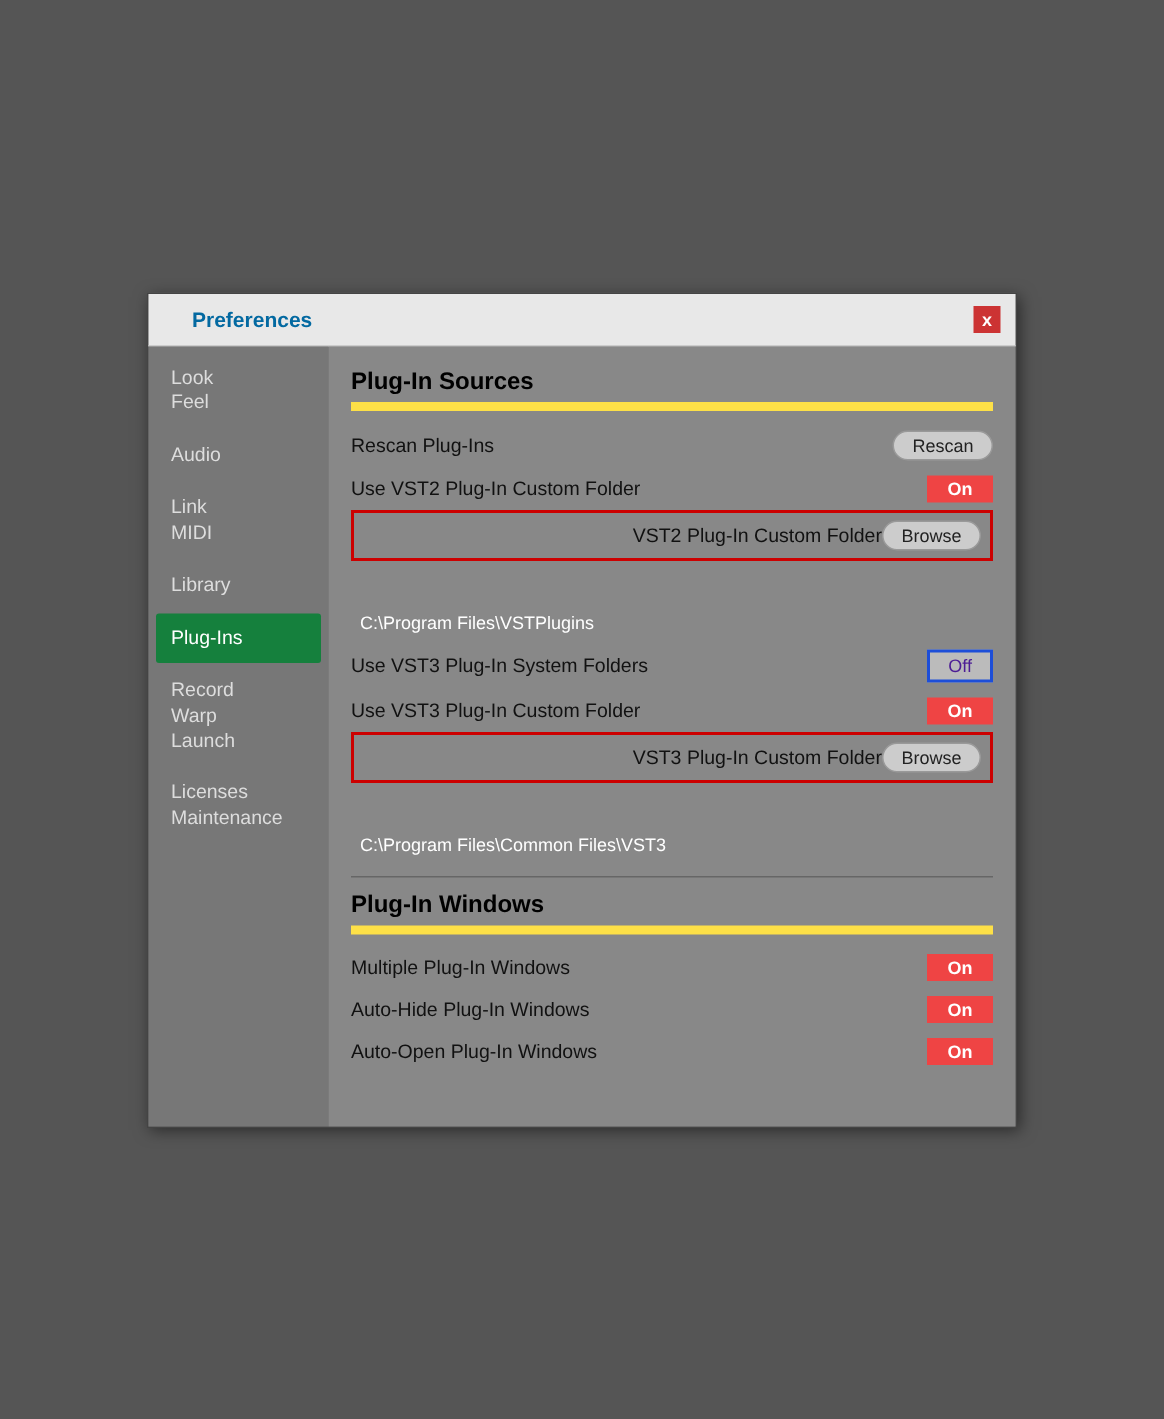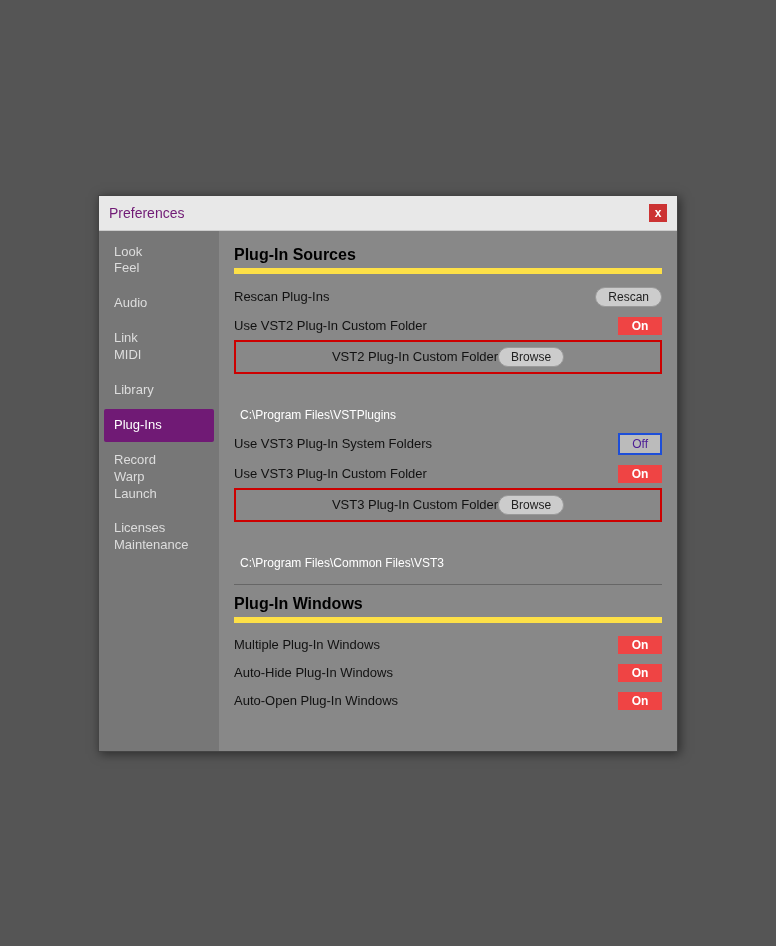--- a/index.html
+++ b/index.html
@@ -22,22 +22,23 @@
     .title-bar {
       background: #e8e8e8;
       padding: 8px 10px;
       display: flex;
       justify-content: space-between;
       align-items: center;
       border-bottom: 1px solid #ccc;
     }
     .title-bar-title {
       font-size: 14px;
-      font-weight: normal;
-      color: #701a75;
+      font-weight: bold;
+      color: #0369a1;
+      margin-left: 19px;
     }
     .close-btn {
       background: #cc3333;
       color: white;
       border: none;
       width: 18px;
       height: 18px;
       font-size: 12px;
       cursor: pointer;
       display: flex;
@@ -59,21 +60,21 @@
     }
     .sidebar-item {
       padding: 8px 10px;
       color: #ddd;
       font-size: 13px;
       cursor: pointer;
       border-radius: 2px;
       line-height: 1.3;
     }
     .sidebar-item.active {
-      background: #701a75;
+      background: #15803d;
       color: white;
     }
     .main-content {
       flex: 1;
       background: #888;
       padding: 15px;
     }
     .section-title {
       font-size: 16px;
       font-weight: bold;
@@ -118,21 +119,21 @@
       border: 2px solid #1d4ed8;
       padding: 2px 12px;
       font-size: 12px;
       cursor: pointer;
       min-width: 44px;
       text-align: right;
     }
     .highlighted-row {
       display: flex;
       align-items: center;
-      justify-content: center;
+      justify-content: flex-end;
       padding: 5px 6px;
       border: 2px solid #cc0000;
       margin: 0 0;
     }
     .folder-path {
       color: #ffffff;
       font-size: 12px;
       padding: 2px 0 6px 6px;
       margin-top: 32px;
     }

